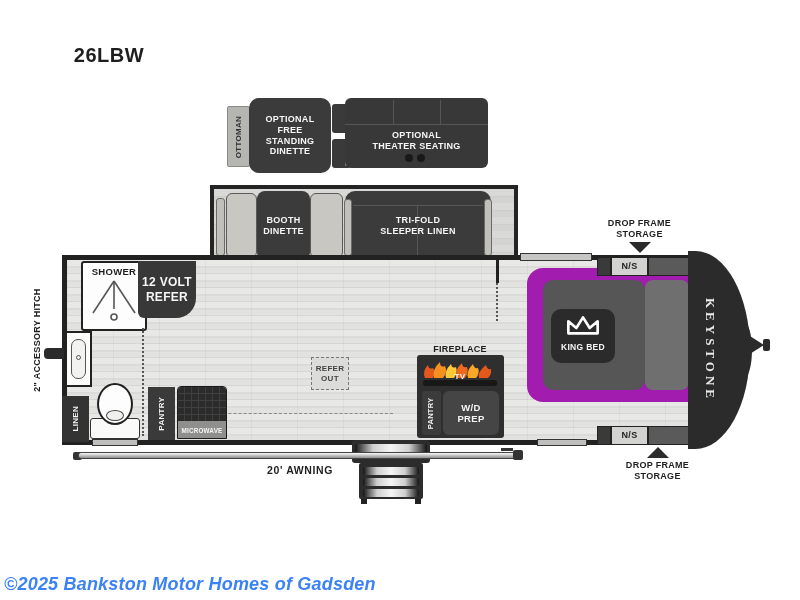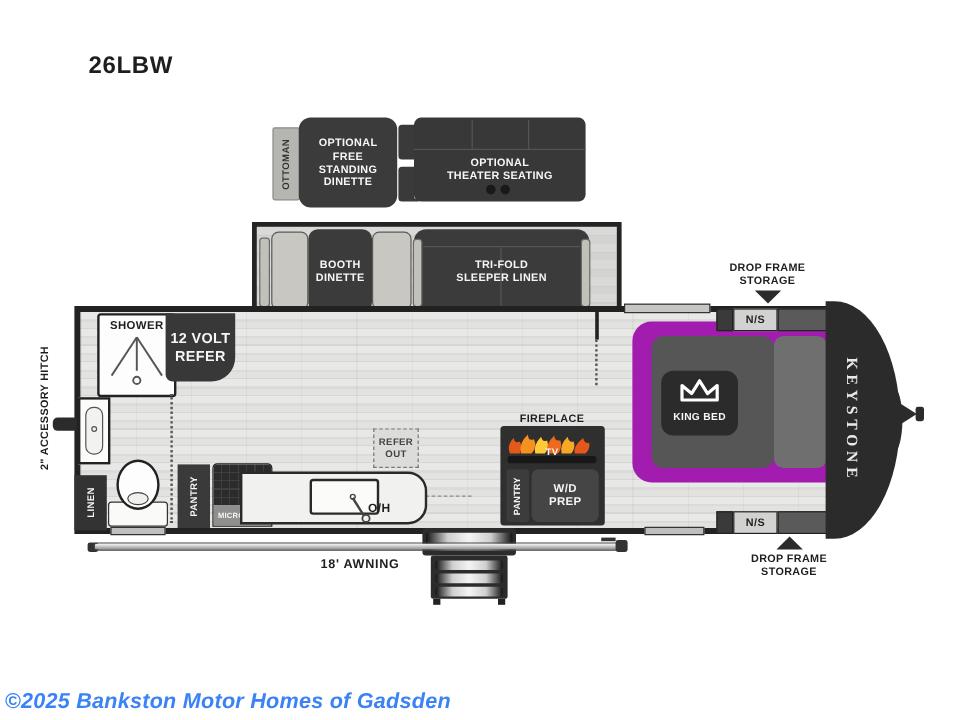--- a/index.html
+++ b/index.html
@@ -129,29 +129,20 @@
     <span class="lbl w vrot" style="font-size:8px;">PANTRY</span>
   </div>
   <div class="abs" style="left:177px;top:386px;width:50px;height:53px;border-radius:4px 4px 0 0;overflow:hidden;border:1px solid #1c1c1c;">
     <div style="width:100%;height:34px;background:
       repeating-linear-gradient(to right,#2b2b2b 0 6px,#3f3f3f 6px 7px),
       repeating-linear-gradient(to bottom,#2b2b2b 0 6px,#3f3f3f 6px 7px);background-blend-mode:lighten;"></div>
     <div class="flex" style="width:100%;height:19px;background:#8f8f8d;">
       <span class="lbl w" style="font-size:6.3px;letter-spacing:.2px;">MICROWAVE</span>
     </div>
   </div>
-  <div class="abs" style="left:200px;top:393px;width:156px;height:44px;background:#f1f1ef;border:2px solid #2a2a2a;border-radius:0 16px 16px 0;">
-    <div class="abs" style="left:56px;top:4px;width:58px;height:30px;background:#fbfbf9;border:2px solid #2a2a2a;border-radius:3px;"></div>
-    <svg width="26" height="26" viewBox="0 0 26 26" style="position:absolute;left:88px;top:16px;">
-      <line x1="4" y1="4" x2="14" y2="20" stroke="#444" stroke-width="2"></line>
-      <circle cx="15" cy="21" r="3" fill="#f1f1ef" stroke="#444" stroke-width="1.5"></circle>
-      <circle cx="4" cy="3" r="2" fill="none" stroke="#444" stroke-width="1.2"></circle>
-    </svg>
-    <div class="lbl d" style="position:absolute;left:96px;top:24px;width:36px;font-size:10px;">O/H</div>
-  </div>
   <div class="abs flex dash" style="left:311px;top:357px;width:38px;height:33px;background:#dcdcda;">
     <span class="lbl d" style="font-size:8px;color:#444;">REFER
 OUT</span>
   </div>
 
   <div class="abs lbl d" style="left:415px;top:344px;width:90px;font-size:9px;">FIREPLACE</div>
   <div class="abs" style="left:417px;top:355px;width:87px;height:83px;background:#2f2f2f;border-radius:3px;">
     <svg width="78" height="22" viewBox="0 0 78 22" style="position:absolute;left:4px;top:3px;">
       <path d="M4 20 Q1 13 7 7 Q8 12 12 10 Q15 14 12 20 Z" fill="#e4581c"></path>
       <path d="M13 20 Q11 11 19 4 Q19 10 24 8 Q27 14 22 20 Z" fill="#f59120"></path>
@@ -227,17 +218,17 @@
       <div class="abs tread" style="left:4px;top:26px;width:56px;height:8px;"></div>
     </div>
     <div class="abs" style="left:9px;top:59px;width:6px;height:5px;background:#222;"></div>
     <div class="abs" style="left:63px;top:59px;width:6px;height:5px;background:#222;"></div>
   </div>
 
   <div class="abs" style="left:73px;top:452px;width:9px;height:8px;background:#333;border-radius:2px;"></div>
   <div class="abs" style="left:78px;top:452px;width:440px;height:7px;background:linear-gradient(to bottom,#fafafa,#8d8d8d);border:1px solid #444;border-radius:3px;"></div>
   <div class="abs" style="left:513px;top:450px;width:10px;height:10px;background:#333;border-radius:2px;"></div>
   <div class="abs" style="left:501px;top:448px;width:12px;height:3px;background:#333;"></div>
-  <div class="abs lbl d" style="left:248px;top:464px;width:104px;font-size:10.5px;letter-spacing:.6px;">18' AWNING</div>
+  <div class="abs lbl d" style="left:248px;top:464px;width:104px;font-size:10.5px;letter-spacing:.6px;">20' AWNING</div>
 
   <div class="abs" style="left:4px;top:574px;width:500px;font-size:18px;font-weight:bold;font-style:italic;color:#3b82f6;text-align:left;letter-spacing:.2px;">©2025 Bankston Motor Homes of Gadsden</div>
 
 </div>
 
 </body></html>

